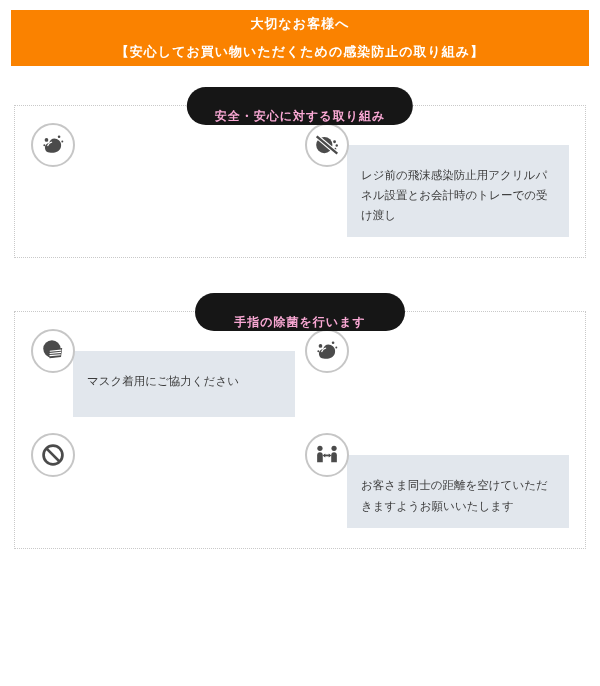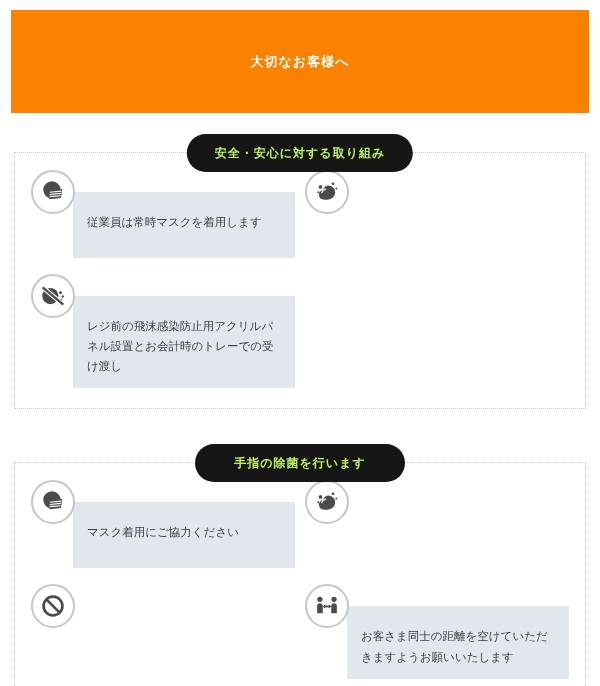--- a/index.html
+++ b/index.html
@@ -6,21 +6,21 @@
   html, body { width: 600px; }
   body {
     height: 686px;
     background: #ffffff;
     font-family: "Liberation Sans", "DejaVu Sans", sans-serif;
     overflow: hidden;
   }
   
   .banner {
     margin: 10px 11px 0;
-    height: 103px;
+    height: 56px;
     background: #fa8200;
     color: #ffffff;
     display: flex;
     flex-direction: column;
     align-items: center;
     justify-content: center;
     gap: 10px;
     font-size: 13px;
     font-weight: bold;
     letter-spacing: 1px;
@@ -36,24 +36,24 @@
   .section--safety   { margin-top: 39px; }
   .section--requests { margin-top: 53px; }
   .pill {
     position: absolute;
     top: -19px;
     left: 50%;
     transform: translateX(-50%);
     min-width: 210px;
     height: 38px;
     line-height: 38px;
-    padding: 0 28px;
+    padding: 10px 28px;
     border-radius: 19px;
     background: #161616;
-    color: #bef264;
+    color: #f9a8d4;
     font-size: 12px;
     font-weight: bold;
     letter-spacing: 1px;
     text-align: center;
     white-space: nowrap;
     z-index: 2;
   }
   .grid {
     display: grid;
     grid-template-columns: 264px 264px;
@@ -91,36 +91,27 @@
     letter-spacing: 0;
     color: #3b3b3b;
   }
   .g { fill: #4b4b4b; }
 </style>
 </head>
 <body>
 
 <header class="banner">
   <div>大切なお客様へ</div>
+  <div>【安心してお買い物いただくための感染防止の取り組み】</div>
 </header>
 
 <section class="section section--safety">
   <div class="pill">安全・安心に対する取り組み</div>
   <div class="grid">
 
-    <div class="item">
-      <span class="icon-circle">
-        <svg viewBox="0 0 24 24" aria-hidden="true">
-          <circle class="g" cx="11" cy="10" r="8"></circle>
-          <path class="g" d="M7.5 10.5 L20.5 9.2 L19.4 17.6 L8.8 18.6 Z"></path>
-          <path d="M9 12.3 L19.7 11.2 M8.9 14.3 L19.4 13.3 M8.8 16.3 L19.1 15.4" stroke="#ffffff" stroke-width="1" fill="none"></path>
-        </svg>
-      </span>
-      <p class="text-box">従業員は常時マスクを着用します</p>
-    </div>
 
     <div class="item">
       <span class="icon-circle">
         <svg viewBox="0 0 24 24" aria-hidden="true">
           <path class="g" d="M5.5 17.5 C3.4 14 5 10.6 8.5 10.1 C9 6.6 12.5 5 15.5 6.4 C19 8 20.2 11 19.2 14.2 C18.1 17.6 14 19.6 10 19.1 C8 18.9 6.5 18.5 5.5 17.5 Z"></path>
           <circle class="g" cx="6" cy="7.3" r="1.7"></circle>
           <circle class="g" cx="17.6" cy="4.4" r="1.2"></circle>
           <circle class="g" cx="20.6" cy="8.8" r="0.9"></circle>
           <circle class="g" cx="4" cy="12.2" r="0.9"></circle>
           <path d="M7 13 q1 -3.2 4.2 -3.8" stroke="#ffffff" stroke-width="1" fill="none"></path>

